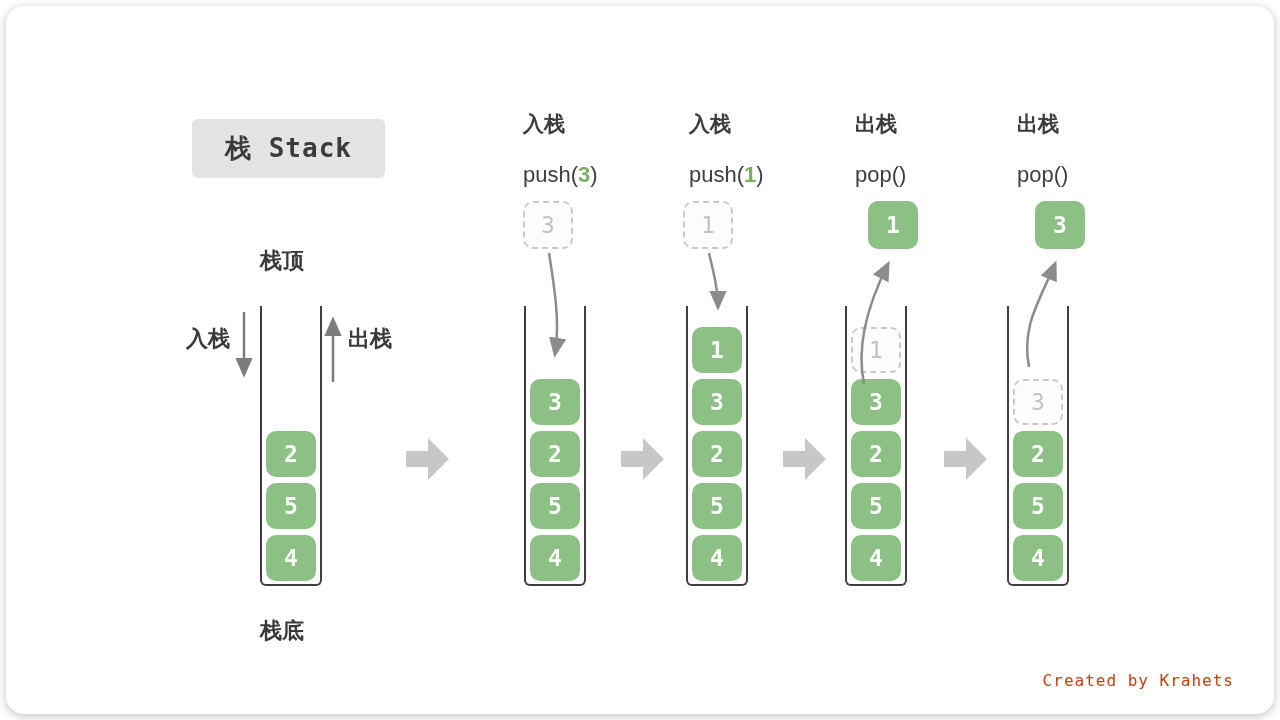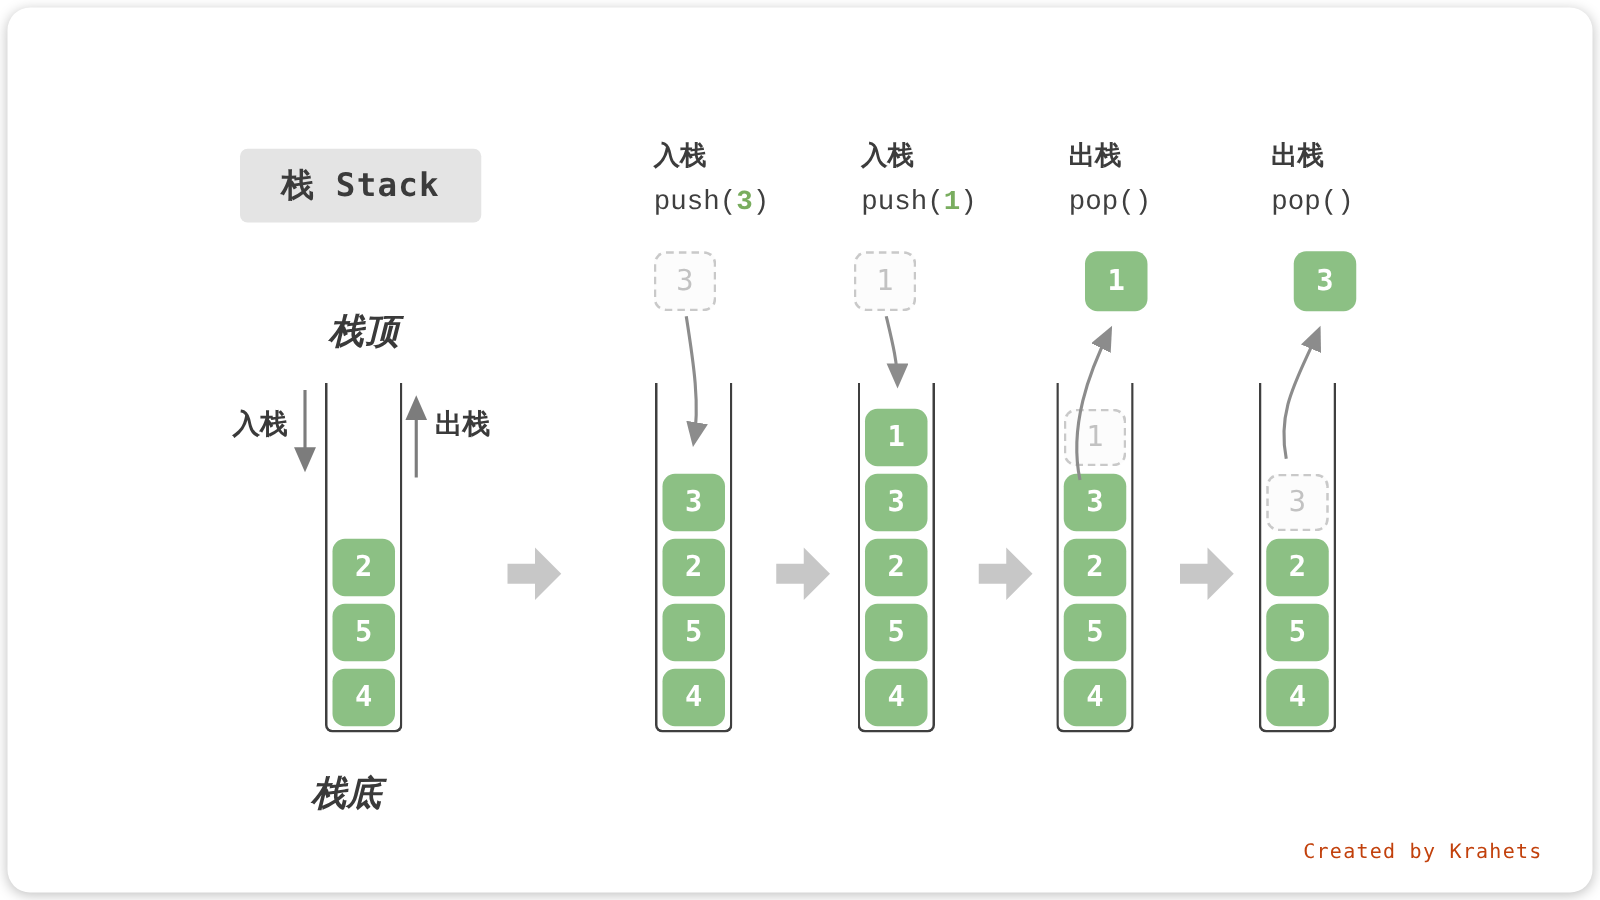--- a/index.html
+++ b/index.html
@@ -14,22 +14,22 @@
     position: absolute; left: 186px; top: 113px; width: 193px; height: 59px;
     background: #e4e4e4; border-radius: 6px;
     display: flex; align-items: center; justify-content: center;
     font-family: "DejaVu Sans Mono", monospace;
     font-size: 26px; font-weight: 600; color: #3b3b3b; letter-spacing: 1px;
   }
   .side-label {
     position: absolute; font-size: 22px; font-weight: 700; color: #3a3a3a;
   }
   .frame-label {
-    position: absolute; width: 62px; text-align: center;
-    font-size: 28px; font-weight: 700; color: #3a3a3a; font-style: italic;
+    position: absolute; width: 62px; text-align: left;
+    font-size: 22px; font-weight: 700; color: #3a3a3a;
   }
   .frame {
     position: absolute; top: 300px; width: 62px; height: 280px;
     border-left: 2px solid #3f3f3f; border-right: 2px solid #3f3f3f;
     border-bottom: 2px solid #3f3f3f; border-radius: 0 0 6px 6px;
     background: #ffffff;
   }
   .item {
     position: absolute; left: 4px; width: 50px; height: 46px;
     background: #8cc084; border-radius: 10px;
@@ -46,42 +46,42 @@
   }
   .floater {
     position: absolute; top: 195px; width: 50px; height: 48px;
     border-radius: 10px; display: flex; align-items: center; justify-content: center;
     font-family: "DejaVu Sans Mono", monospace; font-size: 23px;
   }
   .floater.dashed { background: #fcfcfc; border: 2px dashed #c9c9c9; color: #c2c2c2; }
   .floater.solid  { background: #8cc084; color: #ffffff; font-weight: 700; }
   .stage-header { position: absolute; top: 104px; }
   .hlabel { font-size: 21px; font-weight: 600; color: #3c3c3c; }
-  .hcode  { margin-top: 11px; font-family: Liberation Mono, monospace;
+  .hcode  { margin-top: 24px; font-family: Liberation Sans, sans-serif;
             font-size: 22px; font-weight: 500; color: #3f3f3f; }
   .hcode .arg { color: #79ad5f; font-weight: 700; }
   .arrow-layer { position: absolute; left: 0; top: 0; width: 1280px; height: 720px;
                  pointer-events: none; }
   .watermark {
     position: absolute; right: 40px; bottom: 24px;
     font-family: "DejaVu Sans Mono", monospace; font-size: 16px;
     color: #c2410c; letter-spacing: 1px;
   }
 </style>
 </head>
 <body>
 
 <div class="card">
 
   <div class="title-box">栈 Stack</div>
 
   <div class="frame-label" style="left:254px; top:240px;">栈顶</div>
   <div class="side-label" style="left:180px; top:318px;">入栈</div>
   <div class="side-label" style="left:342px; top:318px;">出栈</div>
-  <div class="frame-label" style="left:240px; top:610px;">栈底</div>
+  <div class="frame-label" style="left:254px; top:610px;">栈底</div>
 
   <div class="frame" style="left:254px;">
     <div class="item" style="top:125px;">2</div>
     <div class="item" style="top:177px;">5</div>
     <div class="item" style="top:229px;">4</div>
   </div>
 
   <div class="stage-header" style="left:517px;">
     <div class="hlabel">入栈</div>
     <div class="hcode"><span>push(</span><span class="arg">3</span><span>)</span></div>

